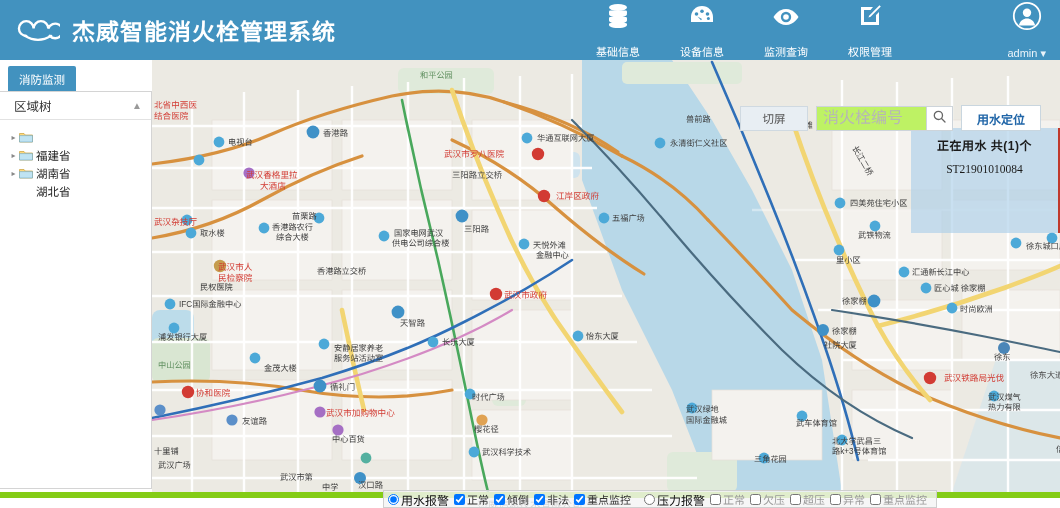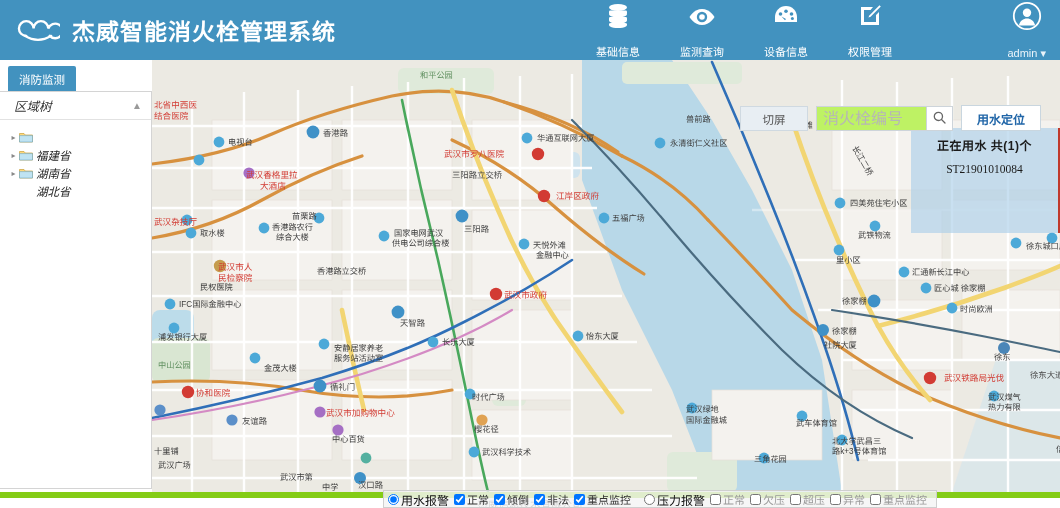--- a/index.html
+++ b/index.html
@@ -55,21 +55,21 @@
     margin: 6px 0 0 8px;
     width: 68px; height: 25px;
     background: #4292bf; color: #fff;
     font-size: 11.5px;
     display: flex; align-items: center; justify-content: center;
     border-radius: 2px 2px 0 0;
     cursor: pointer;
   }
   .panel {
     margin: 0; border: 1px solid #d4d4d4; border-left: none;
-    background: #fff; height: 398px; font-style: italic;
+    background: #fff; height: 398px;
   }
   .panel-head {
     height: 28px; border-bottom: 1px solid #e2e2e2;
     display: flex; align-items: center; justify-content: space-between;
     padding: 0 9px 0 14px;
   }
   .panel-title { font-size: 12.5px; color: #333; font-weight: normal; }
   .collapse-arrow { color: #999; font-size: 10px; cursor: pointer; line-height: 1; }
 
   .tree { padding: 8px 0 0 4px; }
@@ -89,21 +89,21 @@
   .map-wrap {
     position: absolute; left: 152px; top: 60px;
     width: 908px; height: 432px;
     overflow: hidden; background: #eceae3;
   }
   .map-svg { position: absolute; left: 0; top: 0; }
 
   
   .map-controls {
     position: absolute; left: 588px; top: 45px;
-    display: flex; align-items: flex-end; gap: 8px;
+    display: flex; align-items: center; gap: 8px;
     z-index: 30;
   }
   .btn-flat {
     width: 68px; height: 25px;
     background: #e8eef3; border: 1px solid #cfd9e1;
     font-size: 11.5px; color: #555;
     display: flex; align-items: center; justify-content: center;
     cursor: pointer;
   }
   .search-group { display: flex; align-items: stretch; }
@@ -214,41 +214,41 @@
             <rect x="3" y="20.2" width="18" height="2.2" rx="1.1"></rect>
             <ellipse cx="12" cy="22" rx="9" ry="3.1"></ellipse>
           </g>
         </svg>
       </span>
       <span class="nav-label">基础信息</span>
     </div>
 
     <div class="nav-item">
       <span class="nav-icon">
-        <svg width="28" height="22" viewBox="0 0 28 22">
-          <path d="M14 3 C6 3 1.5 11 1.5 11 C1.5 11 6 19 14 19 C22 19 26.5 11 26.5 11 C26.5 11 22 3 14 3 Z" fill="#ffffff"></path>
-          <circle cx="14" cy="11" r="5.2" fill="#4292bf"></circle>
-          <circle cx="14" cy="11" r="2.8" fill="#ffffff"></circle>
-        </svg>
-      </span>
-      <span class="nav-label">监测查询</span>
-    </div>
-
-    <div class="nav-item">
-      <span class="nav-icon">
         <svg width="26" height="25" viewBox="0 0 26 25">
           <path d="M13 3 C6.9 3 2 7.9 2 14 L2 19 L24 19 L24 14 C24 7.9 19.1 3 13 3 Z" fill="#ffffff"></path>
           <circle cx="7.5" cy="11" r="1.8" fill="#4292bf"></circle>
           <circle cx="13" cy="8.2" r="1.8" fill="#4292bf"></circle>
           <circle cx="18.5" cy="11" r="1.8" fill="#4292bf"></circle>
           <circle cx="19.4" cy="15.6" r="1.5" fill="#4292bf"></circle>
           <path d="M13 16 L8.5 13.6 L12 17.2 Z" fill="#4292bf"></path>
         </svg>
       </span>
       <span class="nav-label">设备信息</span>
+    </div>
+
+    <div class="nav-item">
+      <span class="nav-icon">
+        <svg width="28" height="22" viewBox="0 0 28 22">
+          <path d="M14 3 C6 3 1.5 11 1.5 11 C1.5 11 6 19 14 19 C22 19 26.5 11 26.5 11 C26.5 11 22 3 14 3 Z" fill="#ffffff"></path>
+          <circle cx="14" cy="11" r="5.2" fill="#4292bf"></circle>
+          <circle cx="14" cy="11" r="2.8" fill="#ffffff"></circle>
+        </svg>
+      </span>
+      <span class="nav-label">监测查询</span>
     </div>
 
     <div class="nav-item">
       <span class="nav-icon">
         <svg width="24" height="25" viewBox="0 0 24 25">
           <path d="M3 4 H15 L12.5 7 H6 V19 H18 V12 L21 9 V22 H3 Z" fill="#ffffff"></path>
           <path d="M21.5 2.2 L22.8 3.5 L12.6 13.7 L10.4 14.6 L11.3 12.4 Z" fill="#ffffff"></path>
         </svg>
       </span>
       <span class="nav-label">权限管理</span>

